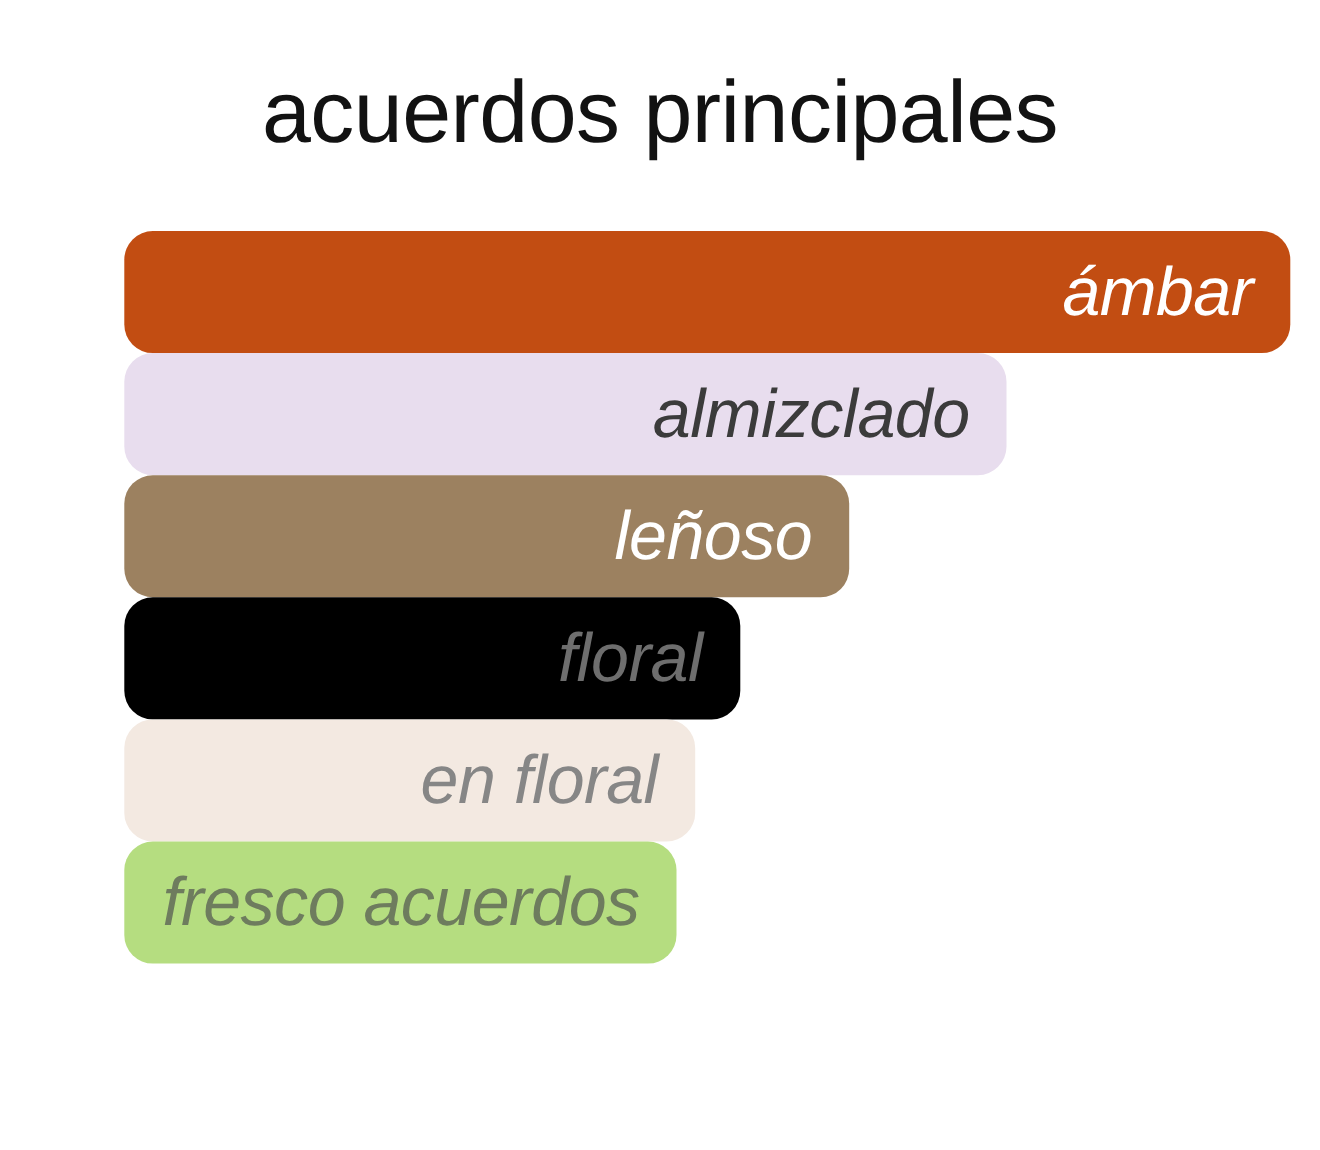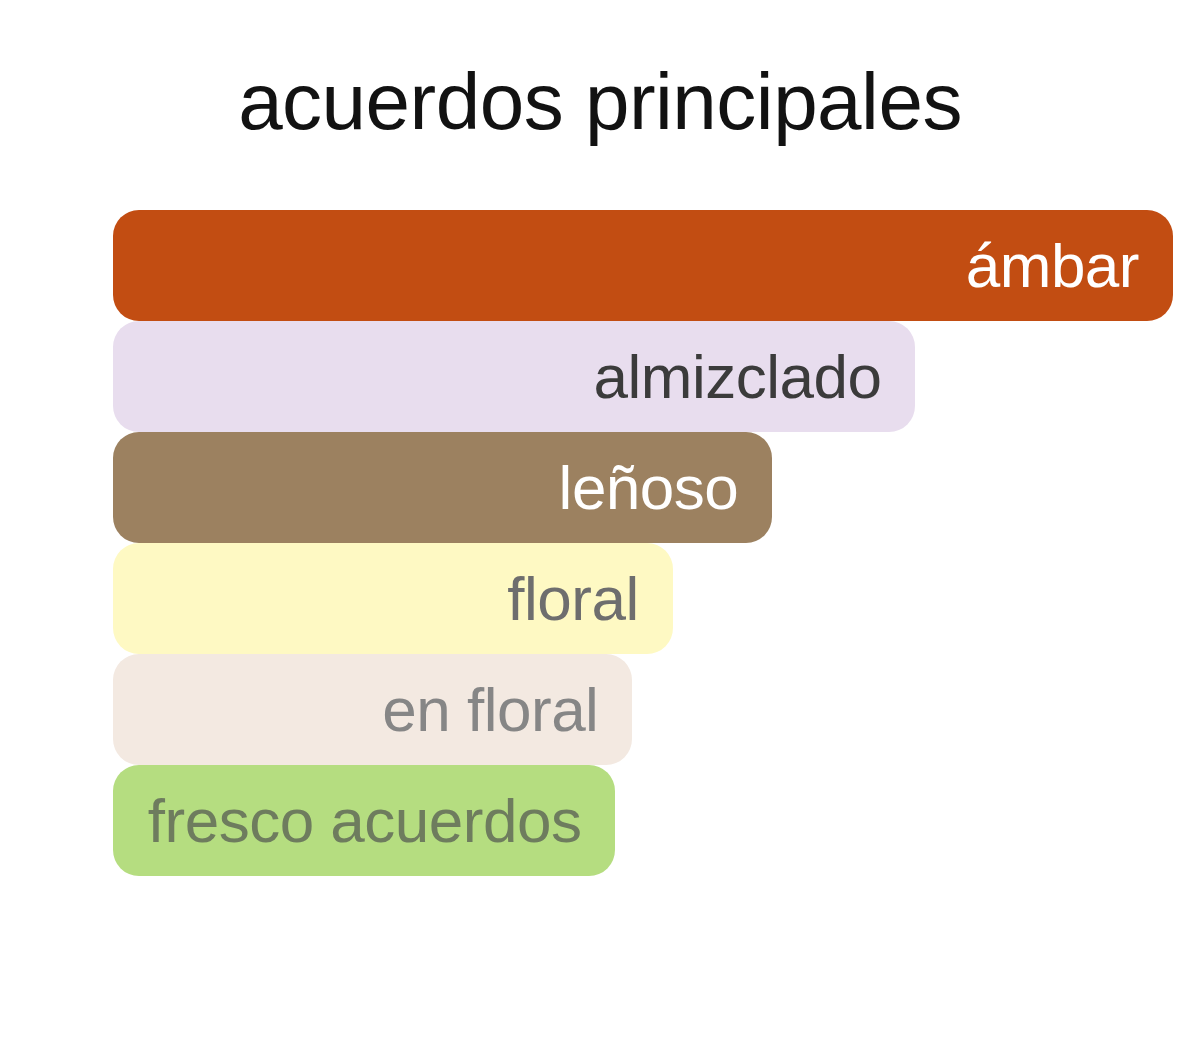--- a/index.html
+++ b/index.html
@@ -31,20 +31,21 @@
     font-weight: 400;
     color: #121212;
     letter-spacing: -0.5px;
     white-space: nowrap;
   }
   .bars {
     position: absolute;
     top: 210px;
     left: 113px;
     width: 1060px;
+    font-style: italic;
   }
   .bar-row {
     position: relative;
     height: 111px;
     margin: 0;
     padding: 0;
   }
   .bar {
     position: absolute;
     top: 0;
@@ -82,21 +83,21 @@
         <div class="bar" style="width: 802.42px; background: rgb(232, 221, 238);">
           <span class="bar-label" style="color: rgb(59, 59, 59);">almizclado</span>
         </div>
       </div>
       <div class="bar-row">
         <div class="bar" style="width: 659.32px; background: rgb(156, 129, 96);">
           <span class="bar-label" style="color: rgb(255, 255, 255);">leñoso</span>
         </div>
       </div>
       <div class="bar-row">
-        <div class="bar" style="width: 559.68px; background: #fef9c3;">
+        <div class="bar" style="width: 559.68px; background: #000000;">
           <span class="bar-label" style="color: rgb(110, 110, 110);">floral</span>
         </div>
       </div>
       <div class="bar-row">
         <div class="bar" style="width: 519.4px; background: rgb(243, 233, 225);">
           <span class="bar-label" style="color: rgb(134, 134, 134);">en floral</span>
         </div>
       </div>
       <div class="bar-row">
         <div class="bar" style="width: 502.44px; background: rgb(181, 221, 128);">

